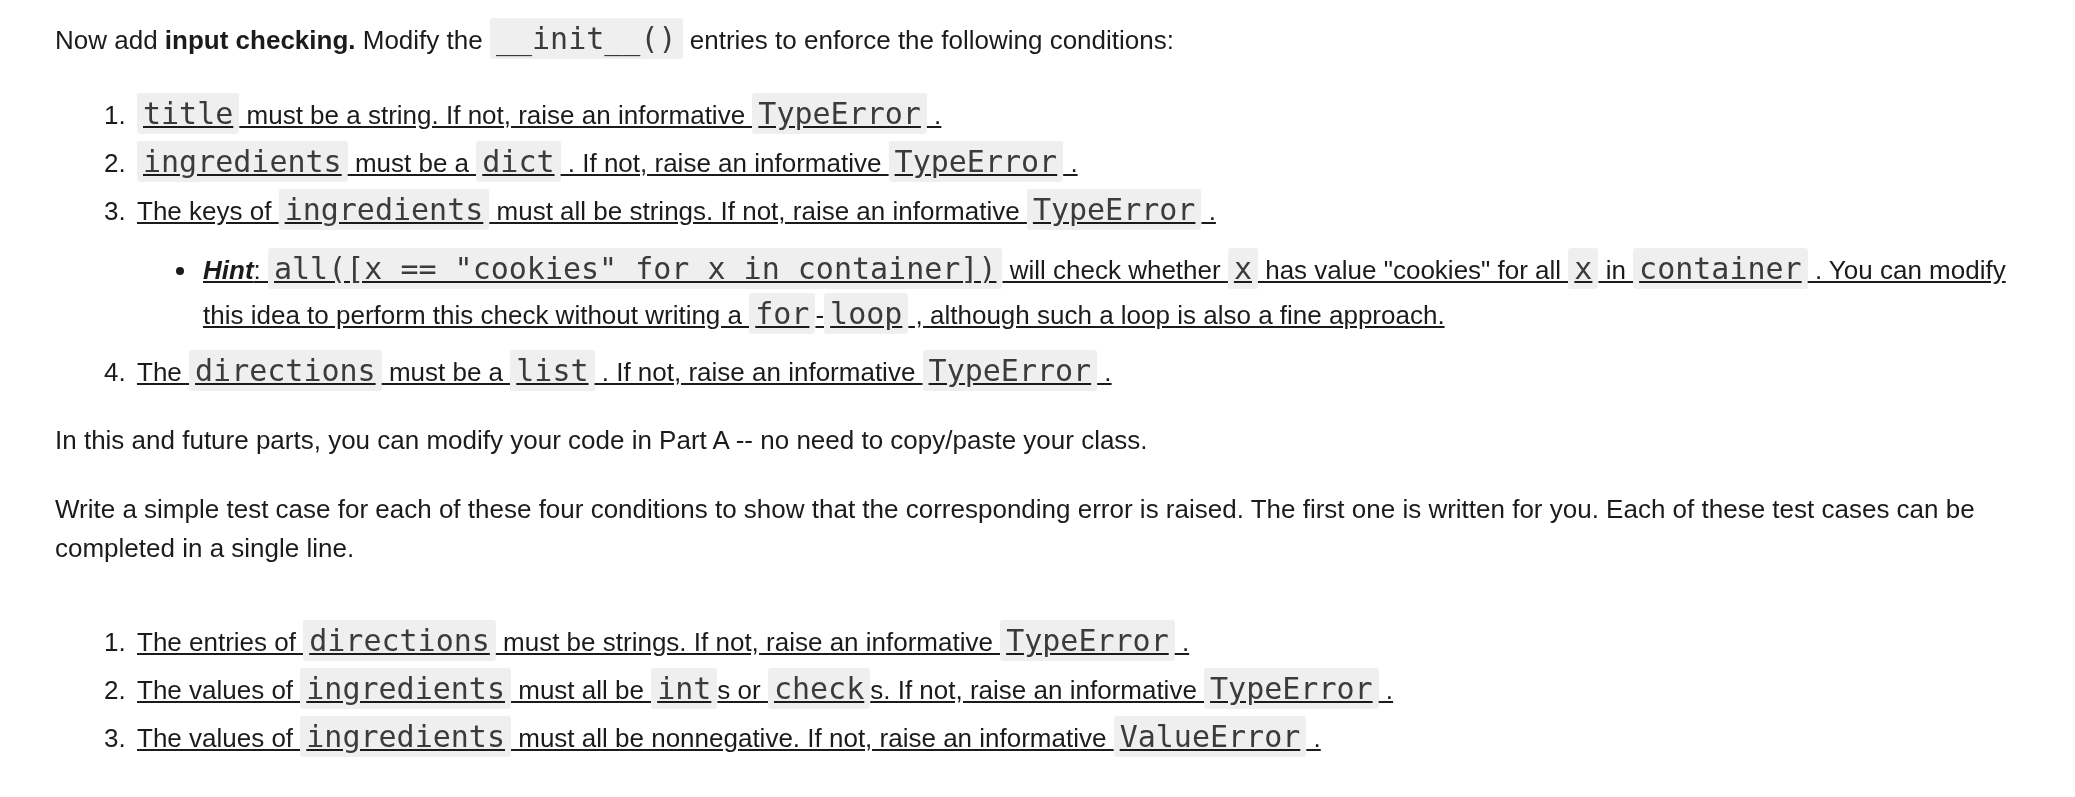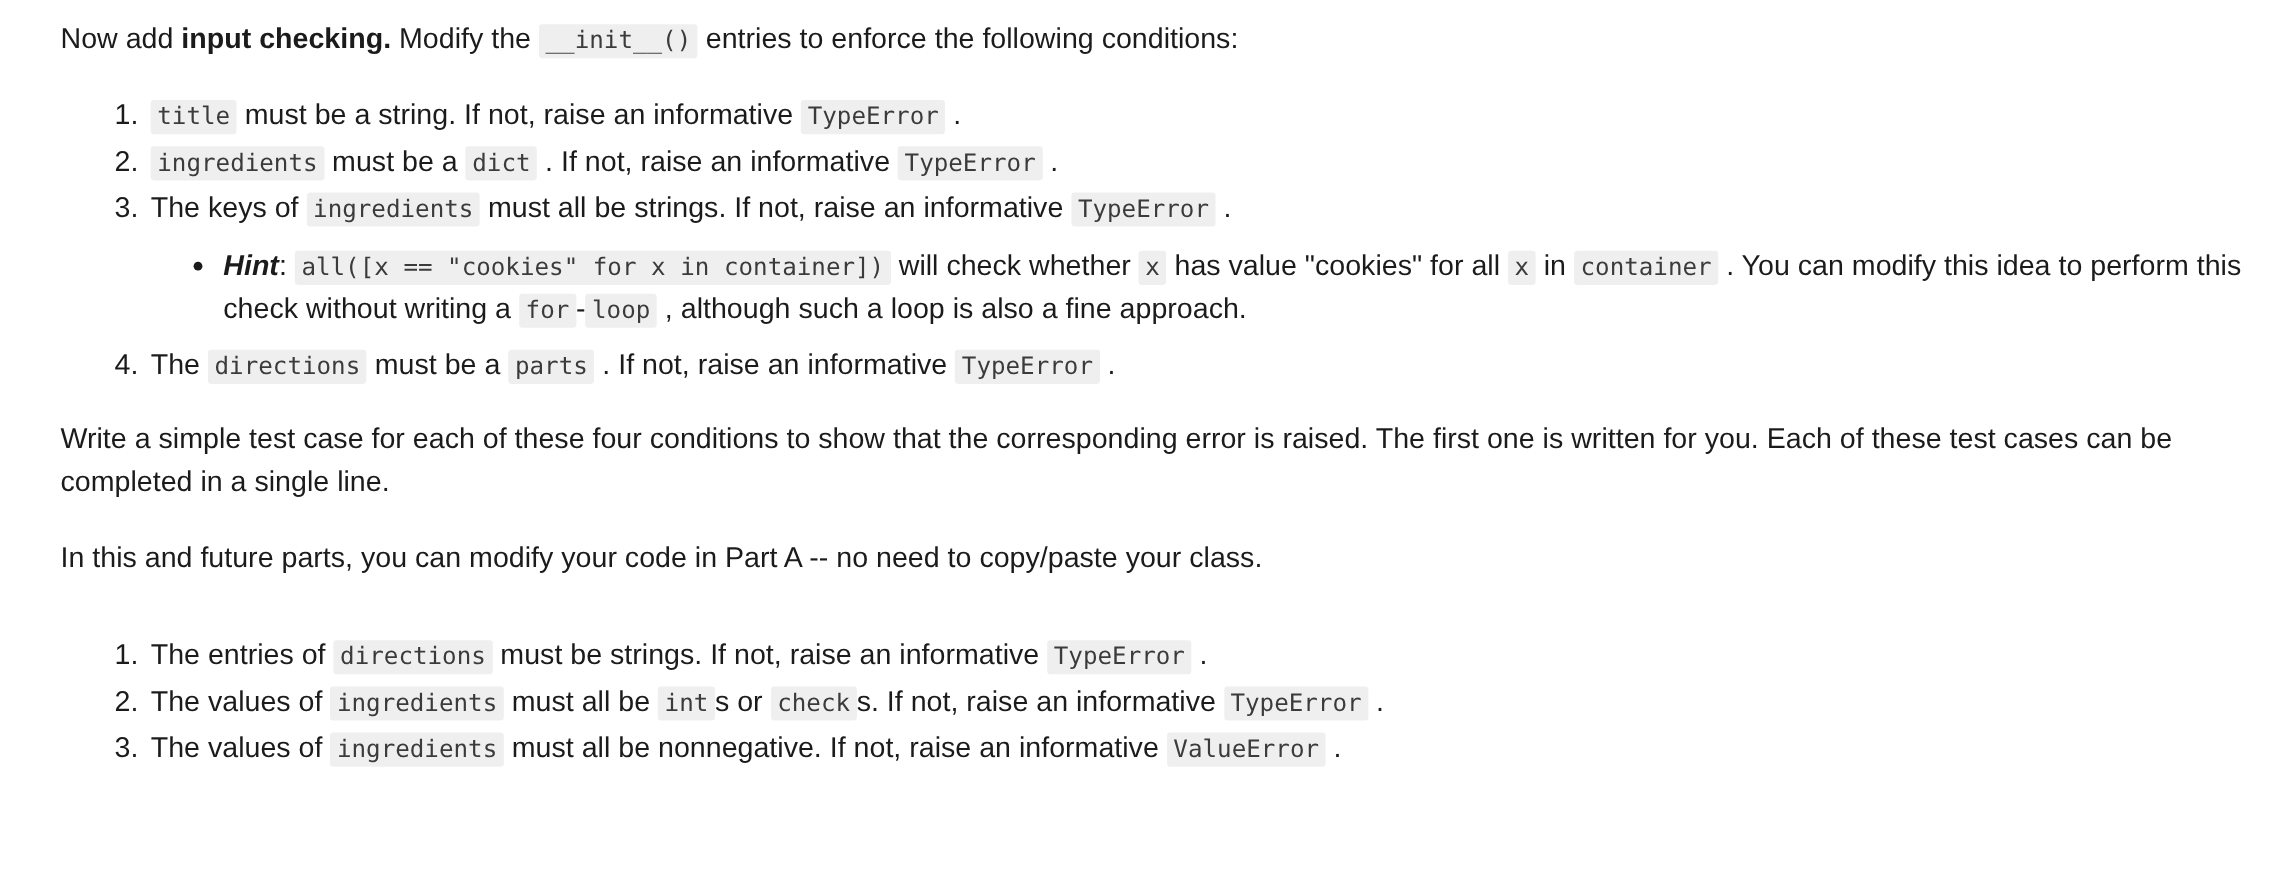--- a/index.html
+++ b/index.html
@@ -31,34 +31,35 @@
   .para-block:last-child { margin-bottom: 0; }
 
   strong.bold { font-weight: bold; margin-top: 47px; }
   em.hint {
     font-weight: bold;
     font-style: italic;
   }
 
   code.c {
     font-family: "DejaVu Sans Mono", "Liberation Mono", monospace;
-    font-size: 22px;
+    font-size: 30px;
     background: #efefef;
     color: #3b3b3b;
     padding: 3px 6px;
     border-radius: 3px;
     white-space: pre;
   }
 
   ol.numlist {
     font-size: 26px;
     line-height: 1.5;
     margin: 8px 0 10px 0;
     padding-left: 78px;
     color: #1b1b1b;
+    text-decoration: underline;
   }
   ol.numlist > li {
     margin-bottom: 3px;
     padding-left: 4px;
   }
   ol.numlist.tail { margin-top: 10px; margin-bottom: 12px; }
 
   ul.hintlist {
     font-size: 26px;
     line-height: 1.5;
@@ -82,31 +83,31 @@
   </div>
 
   <ol class="numlist">
     <li><code class="c">title</code><span> must be a string. If not, raise an informative </span><code class="c">TypeError</code><span> .</span></li>
     <li><code class="c">ingredients</code><span> must be a </span><code class="c">dict</code><span> . If not, raise an informative </span><code class="c">TypeError</code><span> .</span></li>
     <li><span>The keys of </span><code class="c">ingredients</code><span> must all be strings. If not, raise an informative </span><code class="c">TypeError</code><span> .</span>
       <ul class="hintlist">
         <li class="hint-text"><em class="hint">Hint</em><span>: </span><code class="c">all([x == "cookies" for x in container])</code><span> will check whether </span><code class="c">x</code><span> has value "cookies" for all </span><code class="c">x</code><span> in </span><code class="c">container</code><span> . You can modify this idea to perform this check without writing a </span><code class="c">for</code><span>-</span><code class="c">loop</code><span> , although such a loop is also a fine approach.</span></li>
       </ul>
     </li>
-    <li><span>The </span><code class="c">directions</code><span> must be a </span><code class="c">parts</code><span> . If not, raise an informative </span><code class="c">TypeError</code><span> .</span></li>
+    <li><span>The </span><code class="c">directions</code><span> must be a </span><code class="c">list</code><span> . If not, raise an informative </span><code class="c">TypeError</code><span> .</span></li>
   </ol>
 
   <div class="spacer-sm"></div>
 
   <div class="para-block">
-    <p class="para">Write a simple test case for each of these four conditions to show that the corresponding error is raised. The first one is written for you. Each of these test cases can be completed in a single line.</p>
+    <p class="para">In this and future parts, you can modify your code in Part A -- no need to copy/paste your class.</p>
   </div>
 
   <div class="para-block">
-    <p class="para">In this and future parts, you can modify your code in Part A -- no need to copy/paste your class.</p>
+    <p class="para">Write a simple test case for each of these four conditions to show that the corresponding error is raised. The first one is written for you. Each of these test cases can be completed in a single line.</p>
   </div>
 
 
   <div class="gap-before-list"></div>
 
   <ol class="numlist tail">
     <li><span>The entries of </span><code class="c">directions</code><span> must be strings. If not, raise an informative </span><code class="c">TypeError</code><span> .</span></li>
     <li><span>The values of </span><code class="c">ingredients</code><span> must all be </span><code class="c">int</code><span>s or </span><code class="c">check</code><span>s. If not, raise an informative </span><code class="c">TypeError</code><span> .</span></li>
     <li><span>The values of </span><code class="c">ingredients</code><span> must all be nonnegative. If not, raise an informative </span><code class="c">ValueError</code><span> .</span></li>
   </ol>

